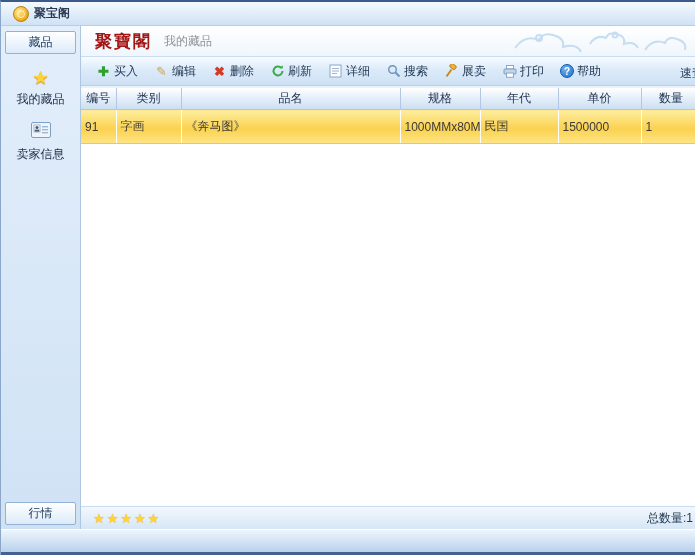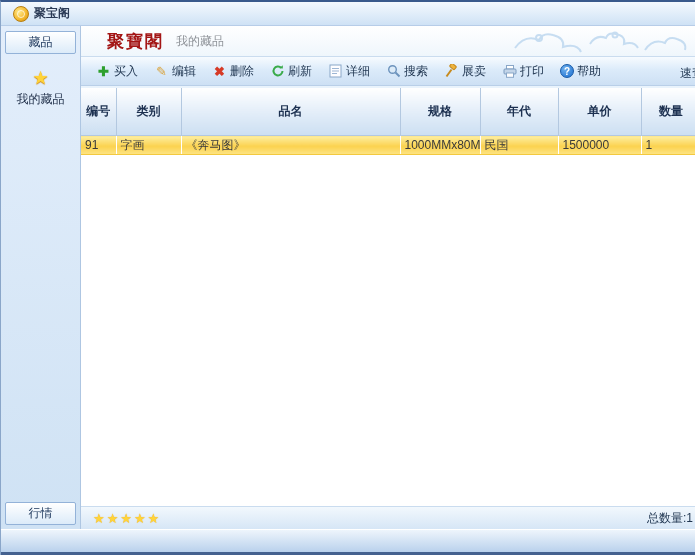--- a/index.html
+++ b/index.html
@@ -29,21 +29,21 @@
     display:flex; align-items:center; justify-content:center; cursor:default; }
   .nav-item { margin-top:14px; display:flex; flex-direction:column; align-items:center; gap:4px; }
   .star-glyph { font-size:18px; color:#ffd43a; text-shadow:0 0 1px #dd9a1e, 0 1px 1px #c9881a; line-height:18px; }
   .nav-label { font-size:12px; color:#20304a; }
   .side-spacer { flex:1 1 auto; }
 
   
   .main { flex:1 1 auto; display:flex; flex-direction:column; min-width:0; background:#fff; }
 
   .mainheader { height:31px; flex:0 0 31px; background:linear-gradient(#ffffff,#eff6fc);
-    border-bottom:1px solid #cadcef; display:flex; align-items:center; padding-left:26px;
+    border-bottom:1px solid #cadcef; display:flex; align-items:center; padding-left:14px;
     position:relative; overflow:hidden; }
   .brand { font-size:17px; font-weight:bold; color:#a31515; letter-spacing:2px;
     font-family:"Liberation Serif", serif; }
   .section { font-size:12px; color:#8d9197; margin-left:12px; }
   .clouds { position:absolute; right:0; top:0; height:31px; opacity:.9; }
 
   .toolbar { height:29px; flex:0 0 29px; background:linear-gradient(#f7fbff,#dcebfa 45%,#cde0f4);
     border-bottom:1px solid #b9cfe8; display:flex; align-items:center; gap:2px;
     padding-left:8px; position:relative; overflow:hidden; }
   .tbtn { display:flex; align-items:center; gap:3px; padding:3px 7px; font-size:12px;
@@ -55,23 +55,23 @@
   .ic-x { color:#d63a26; font-weight:bold; }
   .ic-help { width:14px; height:14px; border-radius:50%; background:radial-gradient(circle at 35% 30%,#6eb1ee,#1d6fd0);
     color:#fff; font-size:10px; font-weight:bold; display:flex; align-items:center; justify-content:center;
     border:1px solid #1559a8; }
   .quick { position:absolute; right:-9px; top:8px; font-size:12px; color:#1f3550; }
 
   
   .tablewrap { flex:1 1 auto; background:#fff; border-top:2px solid #e9f3fc; overflow:hidden; }
   table { border-collapse:collapse; table-layout:fixed; width:620px; }
   th { height:21px; background:linear-gradient(#ffffff,#e9f1fa 40%,#ccdff2);
-    font-size:12px; font-weight:bold; color:#1c3050; border-right:1px solid #b3c8e0;
-    border-bottom:1px solid #b3c8e0; text-align:center; padding:15px 3px; white-space:nowrap; overflow:hidden; }
-  td { height:19px; background:linear-gradient(#fdeea0,#fbd24f 55%,#fde485);
+    font-size:12px; font-weight:normal; color:#1c3050; border-right:1px solid #b3c8e0;
+    border-bottom:1px solid #b3c8e0; text-align:center; padding:2px 3px; white-space:nowrap; overflow:hidden; }
+  td { height:34px; background:linear-gradient(#fdeea0,#fbd24f 55%,#fde485);
     font-size:12px; color:#3a3a3a; border-right:1px solid rgba(255,255,255,.85);
     border-bottom:1px solid #f3c93f; padding:0 4px; white-space:nowrap; overflow:hidden; }
   col.c0{width:35px} col.c1{width:65px} col.c2{width:219px} col.c3{width:80px}
   col.c4{width:78px} col.c5{width:83px} col.c6{width:60px}
 
   
   .statusbar { height:23px; flex:0 0 23px; background:linear-gradient(#f2f8fd,#d6e6f6);
     border-top:1px solid #cadcef; display:flex; align-items:center; padding:0 2px 0 12px; }
   .rating { font-size:13px; color:#ffd43a; letter-spacing:2px;
     text-shadow:0 0 1px #dd9a1e; }
@@ -98,20 +98,34 @@
     <div class="sidebar">
       <div class="side-btn">
         <span>藏品</span>
       </div>
 
       <div class="nav-item">
         <span class="star-glyph">★</span>
         <span class="nav-label">我的藏品</span>
       </div>
 
+      <div class="nav-item">
+        <span>
+          <svg width="20" height="16" viewBox="0 0 20 16">
+            <rect x="0.5" y="0.5" width="19" height="15" rx="1.5" fill="#eef4fb" stroke="#7d9fc7"></rect>
+            <rect x="3" y="3" width="6" height="7" fill="#fff" stroke="#9db6d4"></rect>
+            <circle cx="6" cy="5.5" r="1.6" fill="#4a5a70"></circle>
+            <rect x="3.8" y="7.6" width="4.4" height="2" fill="#4a5a70"></rect>
+            <rect x="11" y="4" width="6" height="1.4" fill="#9db6d4"></rect>
+            <rect x="11" y="7" width="6" height="1.4" fill="#9db6d4"></rect>
+            <rect x="11" y="10" width="6" height="1.4" fill="#9db6d4"></rect>
+          </svg>
+        </span>
+        <span class="nav-label">卖家信息</span>
+      </div>
 
       <div class="side-spacer"></div>
 
       <div class="side-btn">
         <span>行情</span>
       </div>
     </div>
 
     <div class="main">
 

